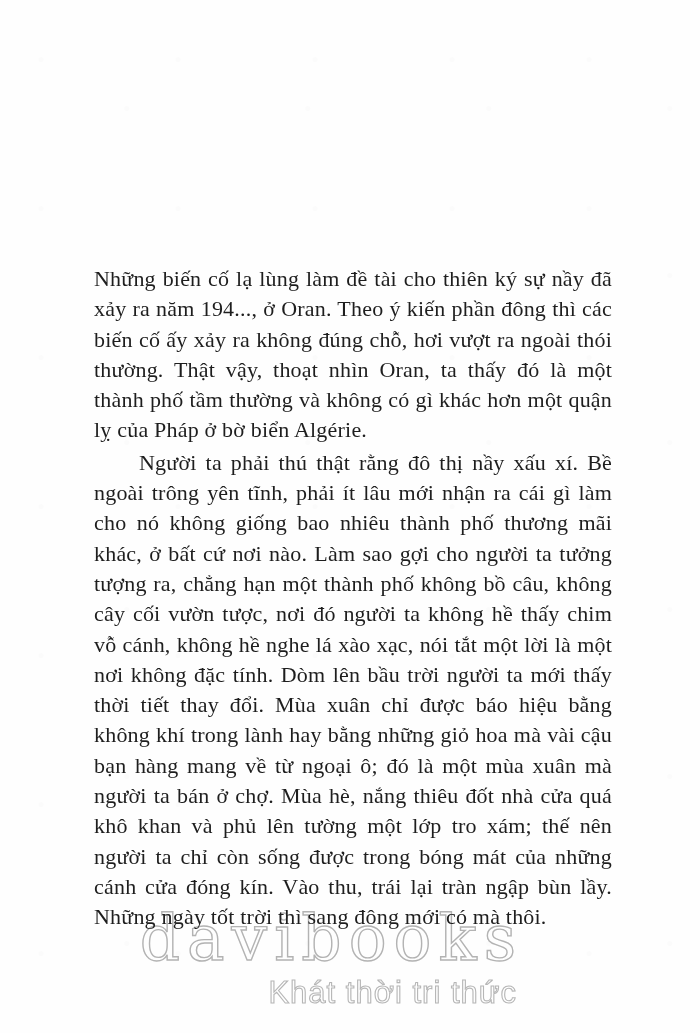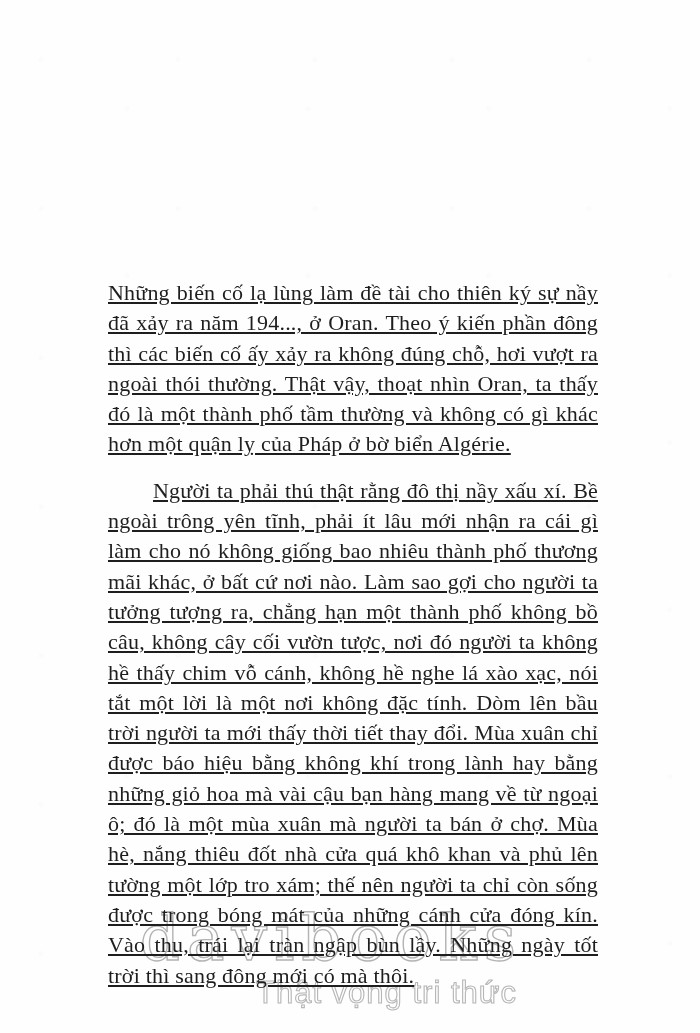--- a/index.html
+++ b/index.html
@@ -29,23 +29,22 @@
     z-index: 2;
     color: #1e1e1e;
     font-family: "Liberation Serif", "DejaVu Serif", serif;
     font-size: 22px;
     line-height: 30.3px;
     text-align: justify;
     text-justify: inter-word;
     letter-spacing: 0.2px;
   }
   .para {
-    margin: 16px;
+    margin: 2px;
     padding: 0;
-    text-decoration: underline;
   }
   .para.indent {
     text-indent: 45px;
   }
   
   .watermark {
     position: absolute;
     right: 184px;
     top: 907px;
     z-index: 1;
@@ -92,21 +91,21 @@
 </style>
 </head>
 <body>
 
 <div class="page">
 
   <div class="scan-noise"></div>
 
   <div class="watermark">
     <div class="wm-title">davibooks</div>
-    <div class="wm-sub">Thật vọng tri thức</div>
+    <div class="wm-sub">Khát thời tri thức</div>
   </div>
 
   <div class="text-block">
     <p class="para">Những biến cố lạ lùng làm đề tài cho thiên ký sự nầy đã xảy ra năm 194..., ở Oran. Theo ý kiến phần đông thì các biến cố ấy xảy ra không đúng chỗ, hơi vượt ra ngoài thói thường. Thật vậy, thoạt nhìn Oran, ta thấy đó là một thành phố tầm thường và không có gì khác hơn một quận lỵ của Pháp ở bờ biển Algérie.</p>
     <p class="para indent">Người ta phải thú thật rằng đô thị nầy xấu xí. Bề ngoài trông yên tĩnh, phải ít lâu mới nhận ra cái gì làm cho nó không giống bao nhiêu thành phố thương mãi khác, ở bất cứ nơi nào. Làm sao gợi cho người ta tưởng tượng ra, chẳng hạn một thành phố không bồ câu, không cây cối vườn tược, nơi đó người ta không hề thấy chim vỗ cánh, không hề nghe lá xào xạc, nói tắt một lời là một nơi không đặc tính. Dòm lên bầu trời người ta mới thấy thời tiết thay đổi. Mùa xuân chỉ được báo hiệu bằng không khí trong lành hay bằng những giỏ hoa mà vài cậu bạn hàng mang về từ ngoại ô; đó là một mùa xuân mà người ta bán ở chợ. Mùa hè, nắng thiêu đốt nhà cửa quá khô khan và phủ lên tường một lớp tro xám; thế nên người ta chỉ còn sống được trong bóng mát của những cánh cửa đóng kín. Vào thu, trái lại tràn ngập bùn lầy. Những ngày tốt trời thì sang đông mới có mà thôi.</p>
   </div>
 
 </div>
 
 </body></html>

